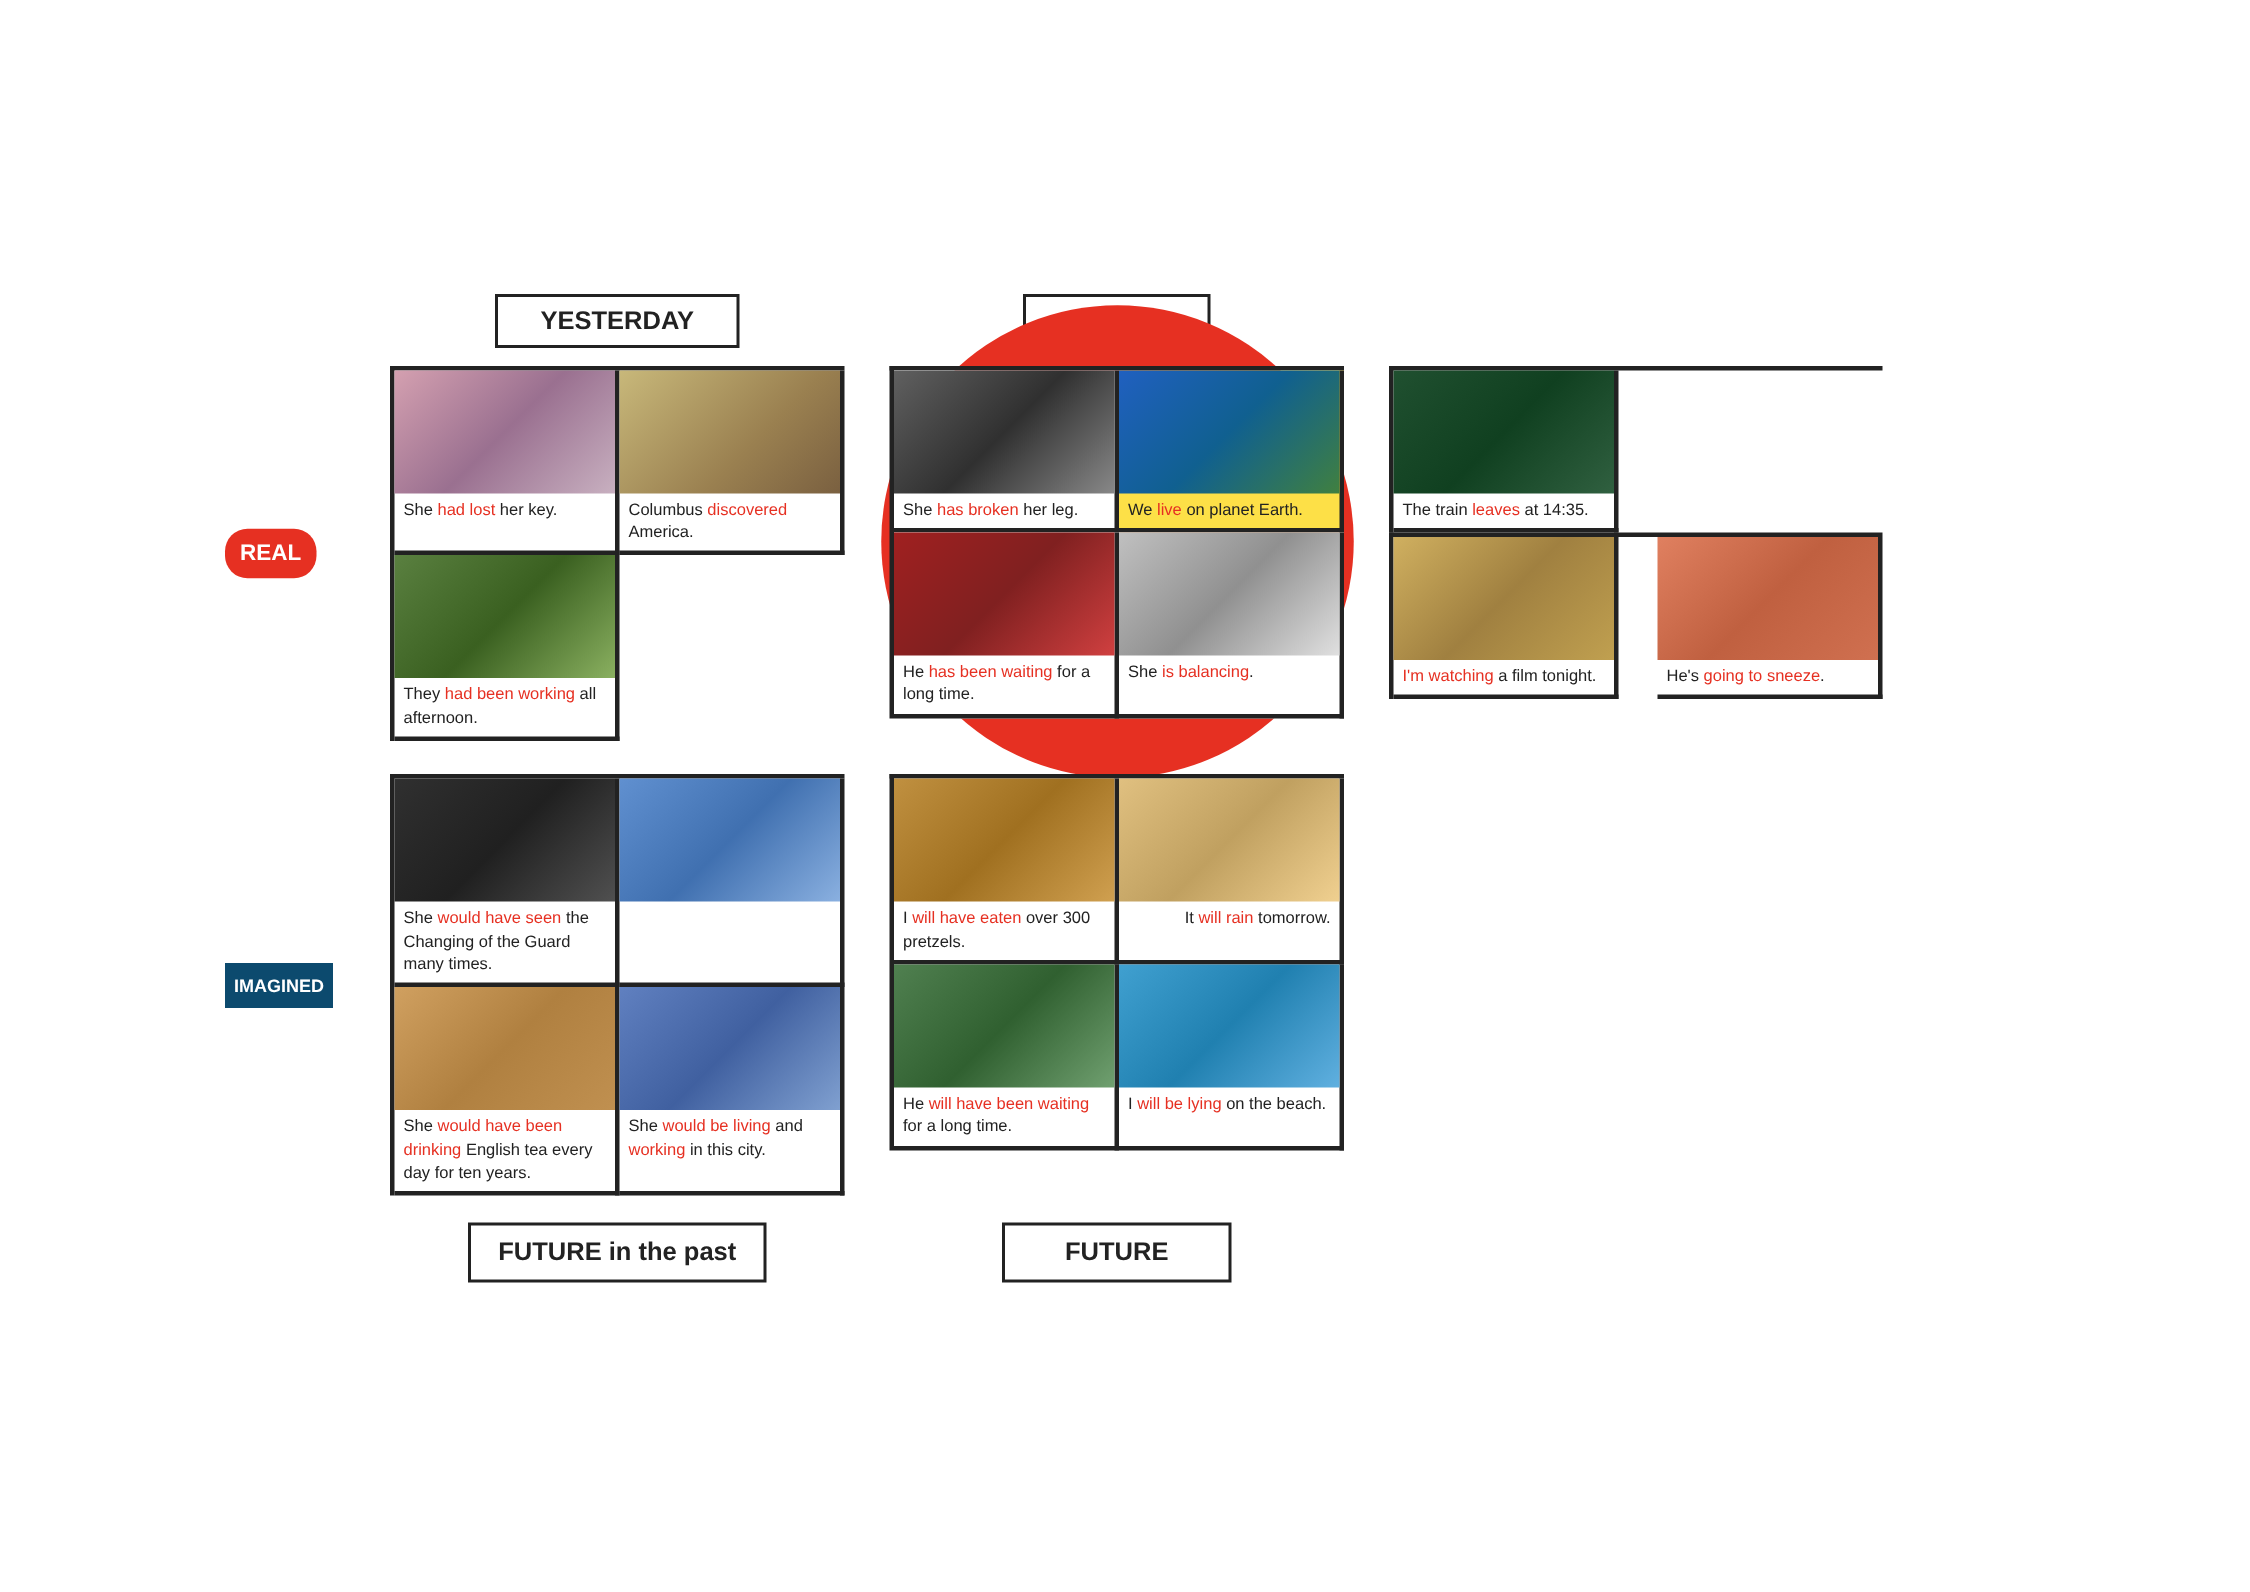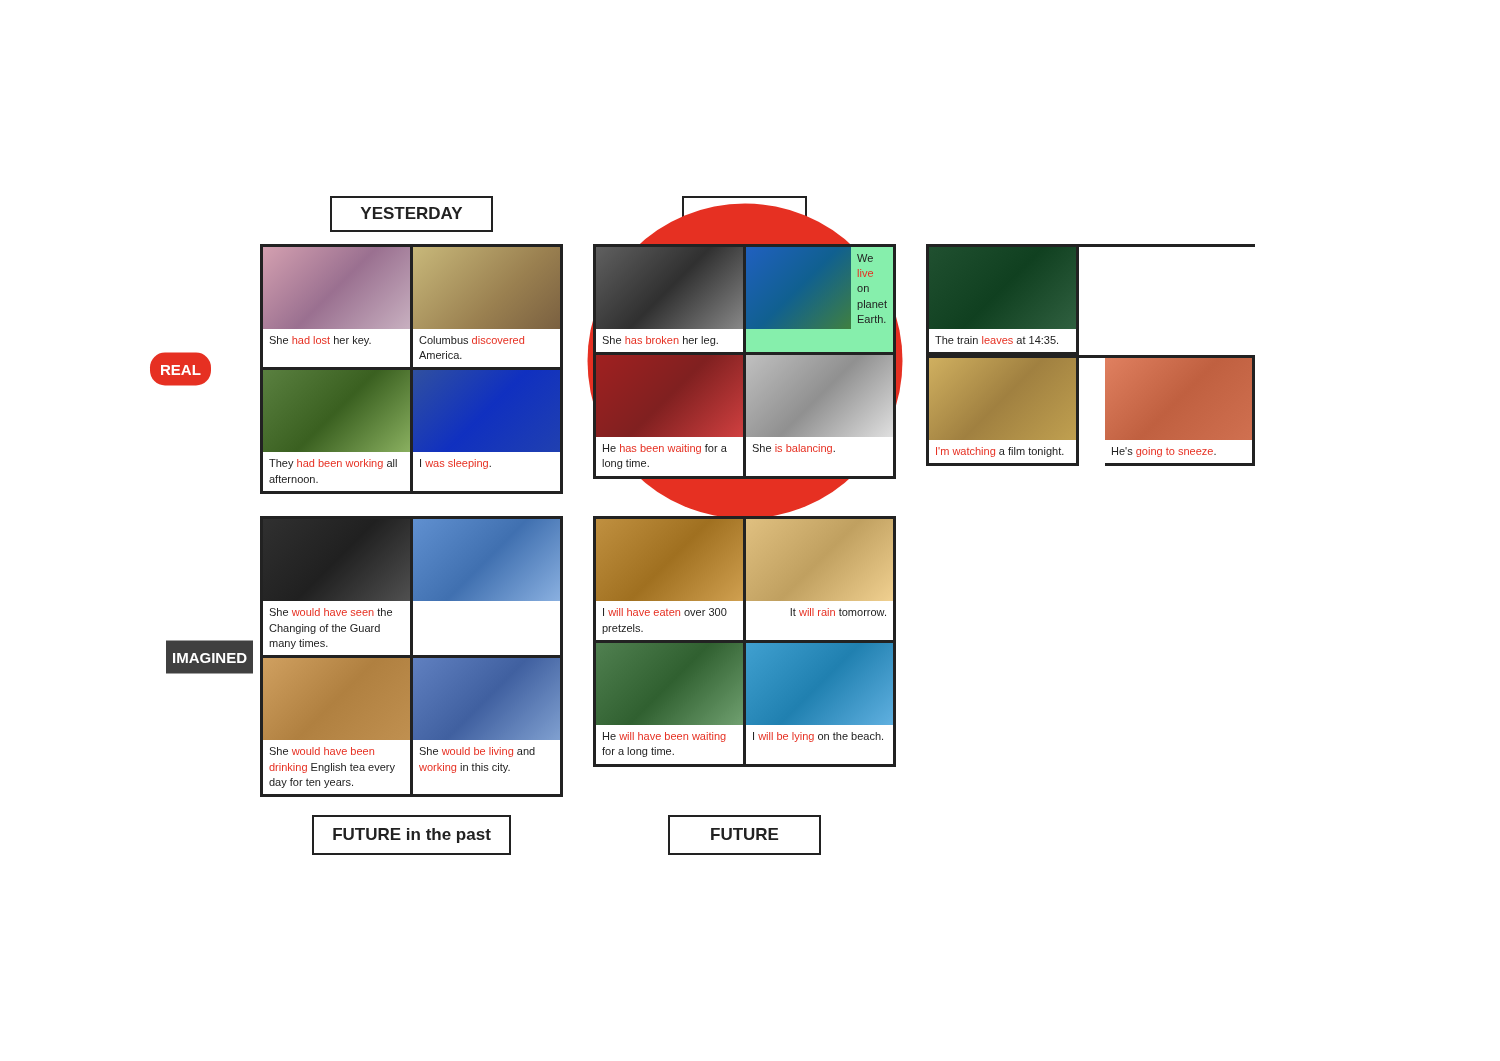--- a/index.html
+++ b/index.html
@@ -87,39 +87,35 @@
           <div style="border-right:3px solid #222; border-bottom:3px solid #222; display:flex; flex-direction:column;">
             <div class="gcell-img img-columbus"></div>
             <div class="gcell-text">Columbus <span class="red">discovered</span> America.</div>
           </div>
 
           <div style="border-right:3px solid #222; border-bottom:3px solid #222; display:flex; flex-direction:column;">
             <div class="gcell-img img-workers"></div>
             <div class="gcell-text">They <span class="red">had been working</span> all afternoon.</div>
           </div>
 
-          <div style="border-right:3px solid #222; border-bottom:3px solid #222; display:flex; flex-direction:column;">
-            <div class="gcell-img img-clock"></div>
-            <div class="gcell-text">I <span class="red">was sleeping</span>.</div>
-          </div>
         </div>
 
         <div style="width:30px;"></div>
 
         <div style="position:relative;">
 
           <div style="position:absolute; top:50%; left:50%; transform:translate(-50%,-50%); width:315px; height:315px; border-radius:50%; background:#e63022; z-index:0;"></div>
           <div style="position:relative; z-index:1; display:grid; grid-template-columns:150px 150px; border-left:3px solid #222; border-top:3px solid #222;">
 
             <div style="border-right:3px solid #222; border-bottom:3px solid #222; display:flex; flex-direction:column; background:#fff;">
               <div class="gcell-img img-leg"></div>
               <div class="gcell-text">She <span class="red">has broken</span> her leg.</div>
             </div>
 
-            <div style="border-right:3px solid #222; border-bottom:3px solid #222; display:flex; flex-direction:row; background:#86efac;">
+            <div style="border-right:3px solid #222; border-bottom:3px solid #222; display:flex; flex-direction:column; background:#fde047;">
               <div class="gcell-img img-earth"></div>
               <div class="gcell-text">We <span class="red">live</span> on planet Earth.</div>
             </div>
 
             <div style="border-right:3px solid #222; border-bottom:3px solid #222; display:flex; flex-direction:column; background:#fff;">
               <div class="gcell-img img-wait"></div>
               <div class="gcell-text">He <span class="red">has been waiting</span> for a long time.</div>
             </div>
 
             <div style="border-right:3px solid #222; border-bottom:3px solid #222; display:flex; flex-direction:column; background:#fff;">
@@ -149,21 +145,21 @@
             </div>
           </div>
         </div>
       </div>
     </div>
 
     <div style="height:22px;"></div>
 
     <div style="position:relative; display:flex; align-items:center;">
 
-      <div style="position:absolute; left:16px; top:50%; transform:translateY(-50%); background:#404040; color:#fff; font-weight:bold; font-size:15px; padding:8px 6px;">
+      <div style="position:absolute; left:0; top:50%; transform:translateY(-50%); background:#0c4a6e; color:#fff; font-weight:bold; font-size:12px; padding:8px 6px;">
         <span>IMAGINED</span>
       </div>
 
       <div style="margin-left:110px; display:flex; flex-direction:row; align-items:flex-start;">
 
         <div style="display:grid; grid-template-columns:150px 150px; border-left:3px solid #222; border-top:3px solid #222;">
           <div style="border-right:3px solid #222; border-bottom:3px solid #222; display:flex; flex-direction:column;">
             <div class="gcell-img img-guard"></div>
             <div class="gcell-text">She <span class="red">would have seen</span> the Changing of the Guard many times.</div>
           </div>

